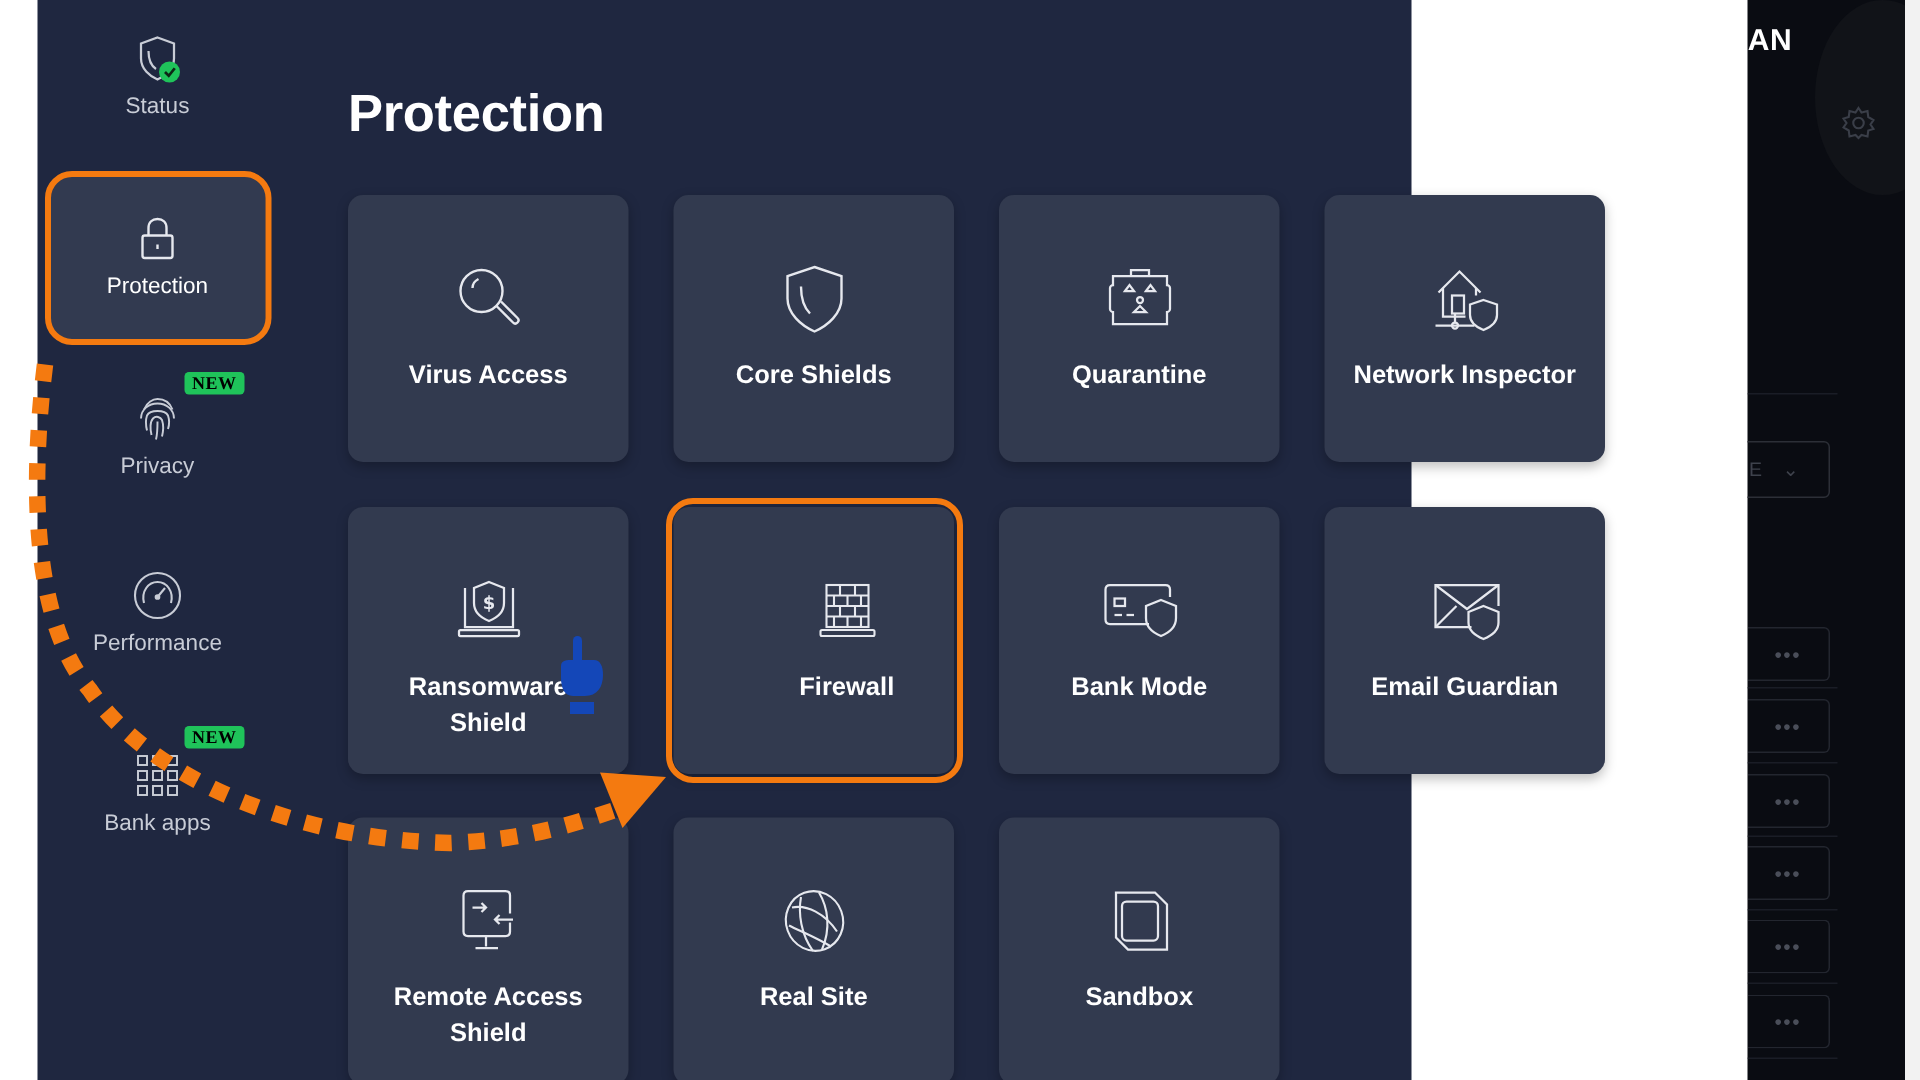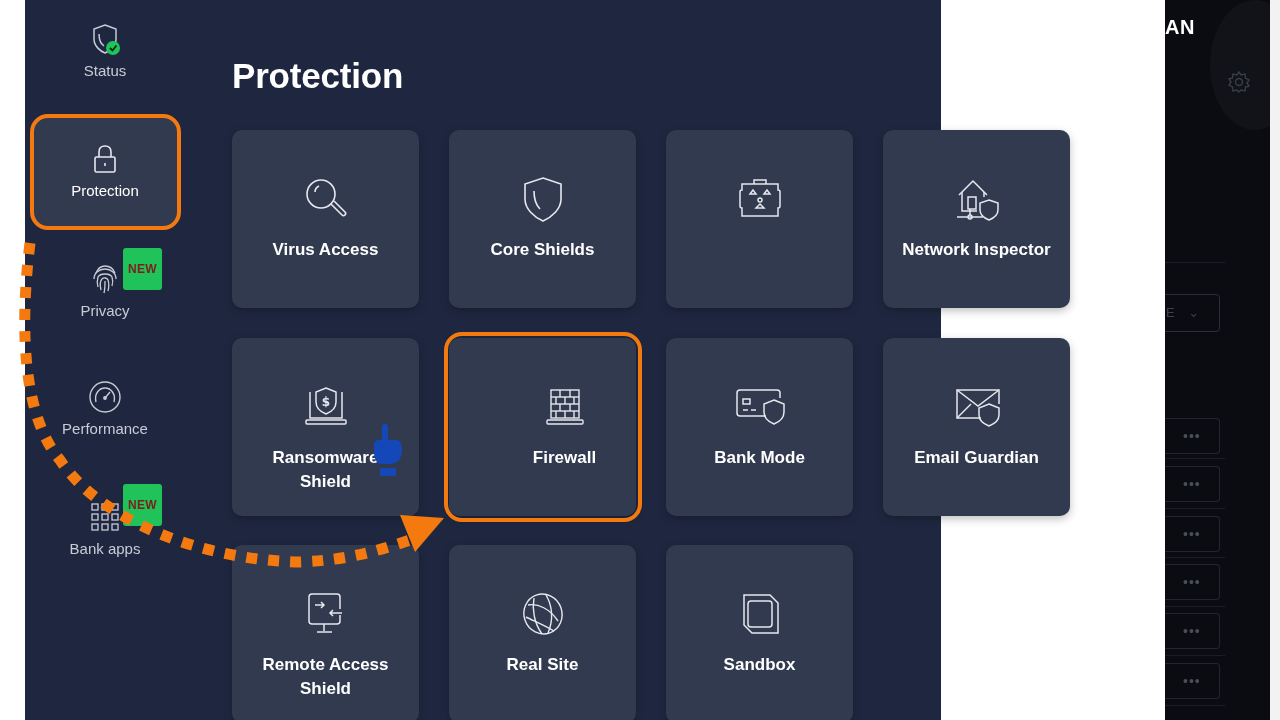--- a/index.html
+++ b/index.html
@@ -8,21 +8,21 @@
 
   .left-white { position: absolute; left: 0; top: 0; width: 25px; height: 720px; background: #ffffff; }
   .app { position: absolute; left: 25px; top: 0; width: 916px; height: 720px; background: #1f2740; }
   .right-panel { position: absolute; left: 1165px; top: 0; width: 105px; height: 720px; background: #0a0c12; overflow: hidden; }
   .right-white { position: absolute; left: 1270px; top: 0; width: 10px; height: 720px; background: #f2f2f2; }
 
   
   .nav-item { position: absolute; left: 8px; width: 144px; display: flex; flex-direction: column; align-items: center; color: #c8ccd6; font-size: 15px; }
   .nav-item .icon { width: 34px; height: 34px; display: flex; align-items: center; justify-content: center; margin-bottom: 6px; position: relative; }
   .nav-item.active { background: #323a50; border-radius: 10px; color: #ffffff; }
-  .badge-new { position: absolute; background: #1fc35a; color: #7f1d1d; font-weight: bold; font-size: 12px; padding: 14px 5px; border-radius: 3px; letter-spacing: 0.3px; }
+  .badge-new { position: absolute; background: #1fc35a; color: #000000; font-weight: bold; font-size: 12px; padding: 0 5px; border-radius: 3px; letter-spacing: 0.3px; font-family: Liberation Serif, serif; }
 
   
   .page-title { position: absolute; left: 207px; top: 56px; color: #ffffff; font-size: 35px; font-weight: bold; letter-spacing: -0.2px; }
 
   
   .tile { position: absolute; width: 187px; height: 178px; background: #323a4f; border-radius: 10px; display: flex; flex-direction: column; align-items: center; box-shadow: 0 3px 8px rgba(0,0,0,0.25); cursor: pointer; }
   .tile .ticon { margin-top: 46px; height: 46px; display: flex; align-items: center; justify-content: center; }
   .tile .tlabel { margin-top: 16px; color: #ffffff; font-weight: bold; font-size: 17px; text-align: center; line-height: 24px; width: 160px; }
 
   .highlight { position: absolute; border: 4px solid #f47a10; border-radius: 18px; pointer-events: none; }
@@ -137,20 +137,21 @@
     <div class="ticon">
       <svg width="48" height="46" viewBox="0 0 48 46" fill="none" stroke="#e6e8ee" stroke-width="1.5">
         <path d="M18 8 V4 H30 V8"></path>
         <path d="M6 8 H42 V14 C43 14 44 15 44 16 V30 C44 31 43 32 42 32 V40 H6 V32 C5 32 4 31 4 30 V16 C4 15 5 14 6 14 Z"></path>
         <circle cx="24" cy="24" r="2"></circle>
         <path d="M14 18 L17 14 L20 18 Z"></path>
           <path d="M28 18 L31 14 L34 18 Z"></path>
         <path d="M20 32 L24 28 L28 32 Z"></path>
       </svg>
     </div>
+    <div class="tlabel">Quarantine</div>
   </div>
 
   <div class="tile" style="left:858px; top:130px;">
     <div class="ticon">
       <svg width="48" height="48" viewBox="0 0 48 48" fill="none" stroke="#e6e8ee" stroke-width="1.5">
         <path d="M6 20 L20 6 L34 20"></path>
           <path d="M9 17 V36 H24"></path>
           <path d="M31 17 V22"></path>
         <rect x="15" y="22" width="8" height="12"></rect>
         <line x1="4" y1="42" x2="30" y2="42"></line>

